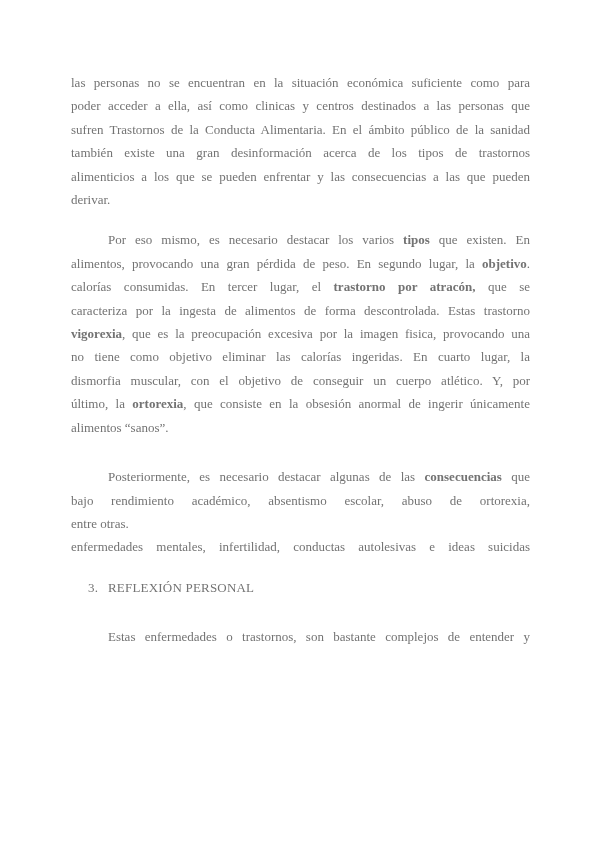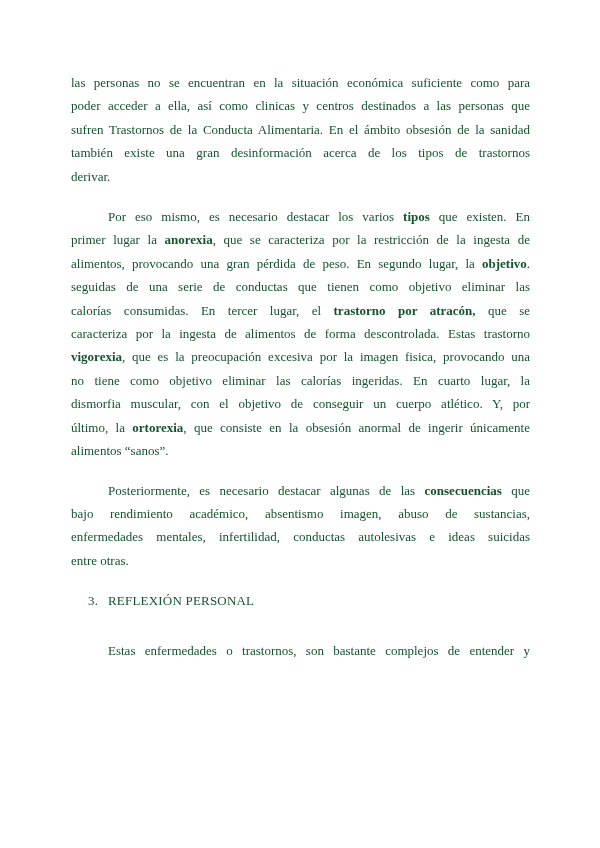--- a/index.html
+++ b/index.html
@@ -13,28 +13,28 @@
     font-family: "Liberation Serif", "DejaVu Serif", serif;
   }
   .page {
     width: 600px;
     height: 848px;
     background: #ffffff;
     padding: 71px 70px 0 71px;
   }
   .text-content {
     width: 459px;
-    color: #14532d;
+    color: #737373;
     font-size: 13px;
   }
   .para {
     margin: 0 0 17px 0;
   }
   
-  .text-content > :nth-child(2) { margin-bottom: 16px; }
+  .text-content > :nth-child(2) { margin-bottom: 26px; }
   .line {
     line-height: 23.4px;
     text-align: justify;
     text-align-last: justify;
     white-space: normal;
   }
   .line.last {
     text-align: left;
     text-align-last: left;
   }
@@ -56,41 +56,40 @@
   }
 </style>
 </head>
 <body>
 
 <div class="page">
   <div class="text-content">
       <div class="para">
         <div class="line"><span class="seg">las personas no se encuentran en la situación económica suficiente como para</span></div>
         <div class="line"><span class="seg">poder acceder a ella, así como clinicas y centros destinados a las personas que</span></div>
-        <div class="line"><span class="seg">sufren Trastornos de la Conducta Alimentaria. En el ámbito obsesión de la sanidad</span></div>
+        <div class="line"><span class="seg">sufren Trastornos de la Conducta Alimentaria. En el ámbito público de la sanidad</span></div>
         <div class="line"><span class="seg">también existe una gran desinformación acerca de los tipos de trastornos</span></div>
+        <div class="line"><span class="seg">alimenticios a los que se pueden enfrentar y las consecuencias a las que pueden</span></div>
         <div class="line last"><span class="seg">derivar.</span></div>
       </div>
       <div class="para">
         <div class="line indent"><span class="seg">Por eso mismo, es necesario destacar los varios </span><span class="seg bold">tipos</span><span class="seg"> que existen. En</span></div>
-        <div class="line"><span class="seg">primer lugar la </span><span class="seg bold">anorexia</span><span class="seg">, que se caracteriza por la restricción de la ingesta de</span></div>
         <div class="line"><span class="seg">alimentos, provocando una gran pérdida de peso. En segundo lugar, la </span><span class="seg bold">objetivo</span><span class="seg">.</span></div>
-        <div class="line"><span class="seg">seguidas de una serie de conductas que tienen como objetivo eliminar las</span></div>
         <div class="line"><span class="seg">calorías consumidas. En tercer lugar, el </span><span class="seg bold">trastorno por atracón,</span><span class="seg"> que se</span></div>
         <div class="line"><span class="seg">caracteriza por la ingesta de alimentos de forma descontrolada. Estas trastorno</span></div>
         <div class="line"><span class="seg bold">vigorexia</span><span class="seg">, que es la preocupación excesiva por la imagen fisica, provocando una</span></div>
         <div class="line"><span class="seg">no tiene como objetivo eliminar las calorías ingeridas. En cuarto lugar, la</span></div>
         <div class="line"><span class="seg">dismorfia muscular, con el objetivo de conseguir un cuerpo atlético. Y, por</span></div>
         <div class="line"><span class="seg">último, la </span><span class="seg bold">ortorexia</span><span class="seg">, que consiste en la obsesión anormal de ingerir únicamente</span></div>
         <div class="line last"><span class="seg">alimentos “sanos”.</span></div>
       </div>
       <div class="para">
         <div class="line indent"><span class="seg">Posteriormente, es necesario destacar algunas de las </span><span class="seg bold">consecuencias</span><span class="seg"> que</span></div>
-        <div class="line"><span class="seg">bajo rendimiento académico, absentismo imagen, abuso de sustancias,</span></div>
+        <div class="line"><span class="seg">bajo rendimiento académico, absentismo escolar, abuso de ortorexia,</span></div>
+        <div class="line last"><span class="seg">entre otras.</span></div>
         <div class="line"><span class="seg">enfermedades mentales, infertilidad, conductas autolesivas e ideas suicidas</span></div>
-        <div class="line last"><span class="seg">entre otras.</span></div>
       </div>
       <div class="heading"><span class="h-num">3.</span><span>REFLEXIÓN PERSONAL</span></div>
       <div class="para">
         <div class="line indent"><span class="seg">Estas enfermedades o trastornos, son bastante complejos de entender y</span></div>
       </div>
     </div>
 </div>
 
 </body></html>

